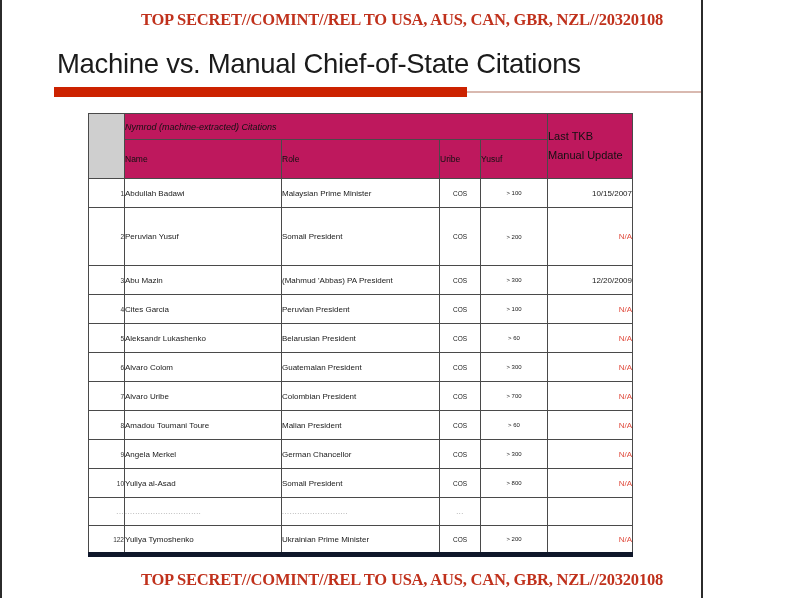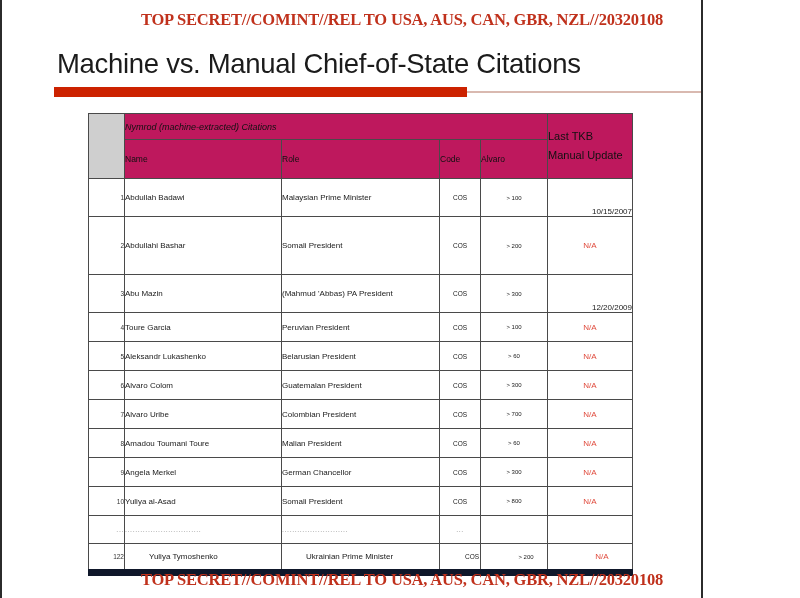--- a/index.html
+++ b/index.html
@@ -136,33 +136,32 @@
   td.c-upd {
     border-left: 1px solid #4a4a4a;
     border-right: 1px solid #4a4a4a;
     padding-left: 9px;
     padding-right: 7px;
     font-size: 8px;
   }
   tr.body-row { height: 29px; }
   tr.gap-row  { height: 58px; }
   tr.dots-row { height: 28px; }
-  tr.last-row td { border-bottom: 7px solid #0f172a; padding-left: 24px; }
+  tr.last-row td { border-bottom: 5px solid #0f172a; }
   tr.last-row td.c-num { border-left: 1px solid #4a4a4a; }
 
   .upd-na {
     color: #e04a3c;
     display: block;
-    text-align: center;
+    text-align: right;
   }
   .upd-date {
     color: #1a1a1a;
     display: block;
     text-align: right;
-    margin-top: 28px;
   }
   .name-faded { color: #b4b4b4; margin-left: 12px; }
   .dots {
     color: #8e8e8e;
     font-size: 7px;
     letter-spacing: 0.6px;
     white-space: nowrap;
     overflow: hidden;
     display: block;
   }
@@ -194,58 +193,58 @@
           <td class="corner" rowspan="2"></td>
           <td class="hdr hdr-group" colspan="4">Nymrod (machine-extracted) Citations</td>
           <td class="hdr hdr-tkb" rowspan="2">
             <div>Last TKB</div>
             <div>Manual Update</div>
           </td>
         </tr>
         <tr>
           <td class="hdr hdr-sub">Name</td>
           <td class="hdr hdr-sub">Role</td>
-          <td class="hdr hdr-sub">Code</td>
-          <td class="hdr hdr-sub">Alvaro</td>
+          <td class="hdr hdr-sub">Uribe</td>
+          <td class="hdr hdr-sub">Yusuf</td>
         </tr>
       </thead>
       <tbody id="tbody">
           <tr class="body-row">
             <td class="c-num">1</td>
             <td class="c-name">Abdullah Badawi</td>
             <td class="c-role">Malaysian Prime Minister</td>
             <td class="c-code">COS</td>
             <td class="c-cites">&gt; 100</td>
             <td class="c-upd">
               <span class="upd-date">10/15/2007</span>
             </td>
           </tr>
           <tr class="body-row gap-row">
             <td class="c-num">2</td>
-            <td class="c-name">Abdullahi Bashar</td>
+            <td class="c-name">Peruvian Yusuf</td>
             <td class="c-role">Somali President</td>
             <td class="c-code">COS</td>
             <td class="c-cites">&gt; 200</td>
             <td class="c-upd">
               <span class="upd-na">N/A</span>
             </td>
           </tr>
           <tr class="body-row">
             <td class="c-num">3</td>
             <td class="c-name">Abu Mazin</td>
             <td class="c-role">(Mahmud 'Abbas) PA President</td>
             <td class="c-code">COS</td>
             <td class="c-cites">&gt; 300</td>
             <td class="c-upd">
               <span class="upd-date">12/20/2009</span>
             </td>
           </tr>
           <tr class="body-row">
             <td class="c-num">4</td>
-            <td class="c-name">Toure Garcia</td>
+            <td class="c-name">Cites Garcia</td>
             <td class="c-role">Peruvian President</td>
             <td class="c-code">COS</td>
             <td class="c-cites">&gt; 100</td>
             <td class="c-upd">
               <span class="upd-na">N/A</span>
             </td>
           </tr>
           <tr class="body-row">
             <td class="c-num">5</td>
             <td class="c-name">Aleksandr Lukashenko</td>

